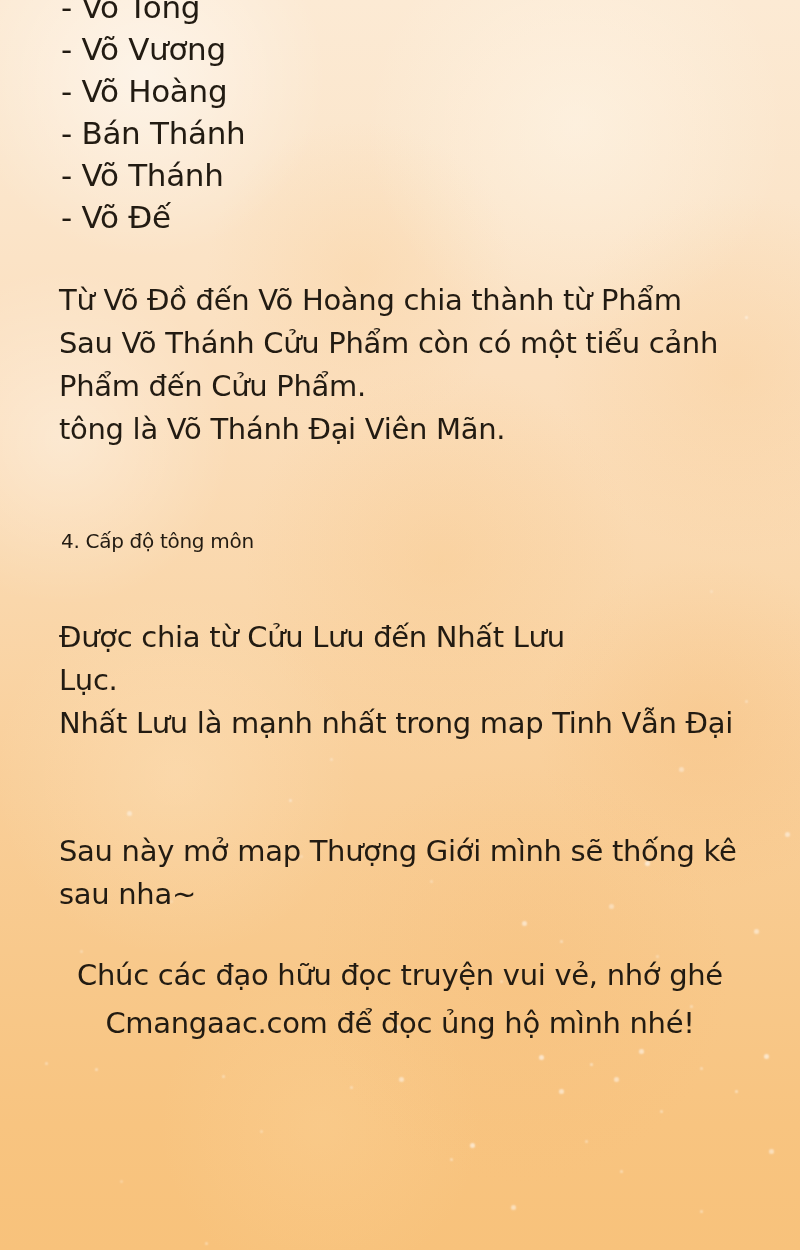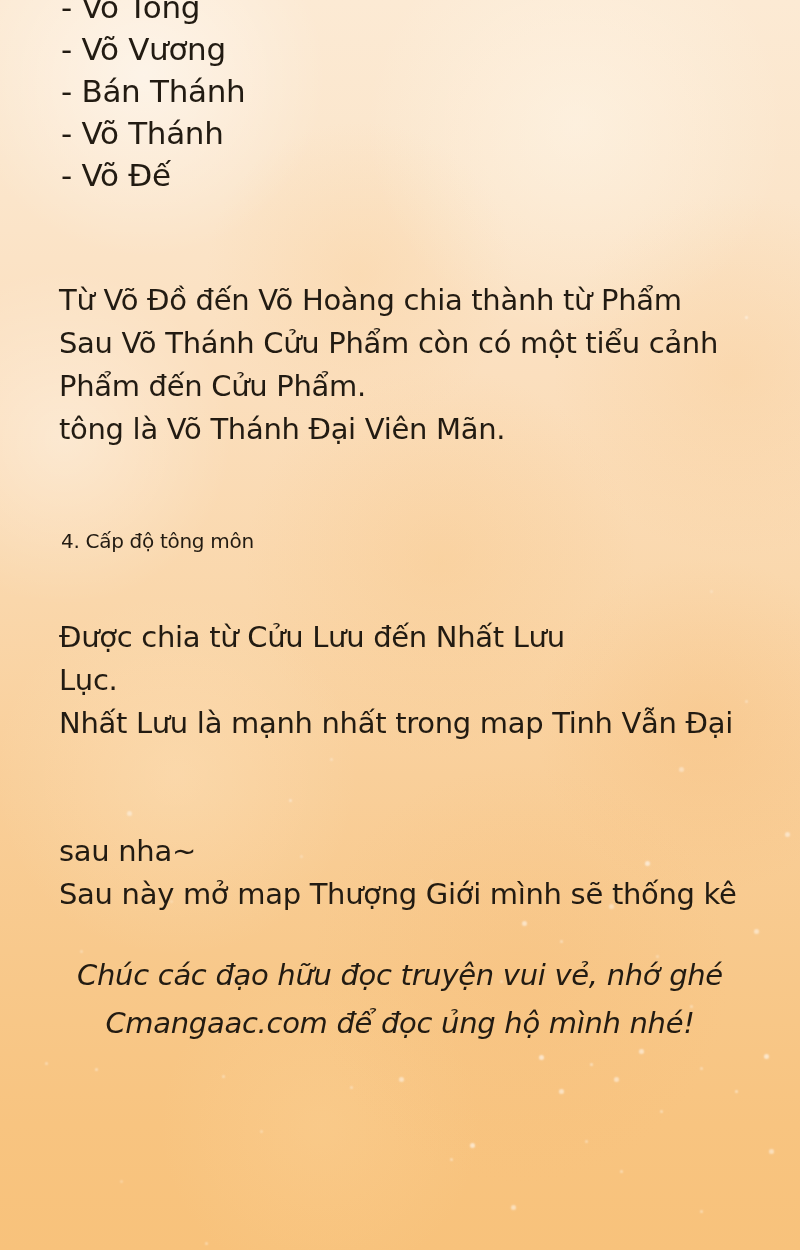--- a/index.html
+++ b/index.html
@@ -129,35 +129,35 @@
   .p-sect   { top: 616px; }
   .p-future { top: 830px; }
   .footer {
     position: absolute;
     left: 0; right: 0;
     top: 951px;
     text-align: center;
     font-size: 29px;
     line-height: 48px;
     letter-spacing: -0.3px;
-    font-style: italic;
   }
 </style>
 </head>
 <body>
 
 <div class="page">
   <div class="texture"></div>
   <div class="speckles"></div>
 
   <div class="content">
 
     <ul class="rank-list">
       <li class="line">- Võ Tông</li>
       <li class="line">- Võ Vương</li>
+      <li class="line">- Võ Hoàng</li>
       <li class="line">- Bán Thánh</li>
       <li class="line">- Võ Thánh</li>
       <li class="line">- Võ Đế</li>
     </ul>
 
     <div class="para p-realm">
       <div class="line">Từ Võ Đồ đến Võ Hoàng chia thành từ Phẩm</div>
       <div class="line">Sau Võ Thánh Cửu Phẩm còn có một tiểu cảnh</div>
       <div class="line">Phẩm đến Cửu Phẩm.</div>
       <div class="line">tông là Võ Thánh Đại Viên Mãn.</div>
@@ -165,22 +165,22 @@
 
     <div class="heading">4. Cấp độ tông môn</div>
 
     <div class="para p-sect">
       <div class="line">Được chia từ Cửu Lưu đến Nhất Lưu</div>
       <div class="line">Lục.</div>
       <div class="line">Nhất Lưu là mạnh nhất trong map Tinh Vẫn Đại</div>
     </div>
 
     <div class="para p-future">
+      <div class="line">Sau này mở map Thượng Giới mình sẽ thống kê</div>
       <div class="line">sau nha~</div>
-      <div class="line">Sau này mở map Thượng Giới mình sẽ thống kê</div>
     </div>
 
     <div class="footer">
       <div class="line">Chúc các đạo hữu đọc truyện vui vẻ, nhớ ghé</div>
       <div class="line">Cmangaac.com để đọc ủng hộ mình nhé!</div>
     </div>
 
   </div>
 </div>
 

